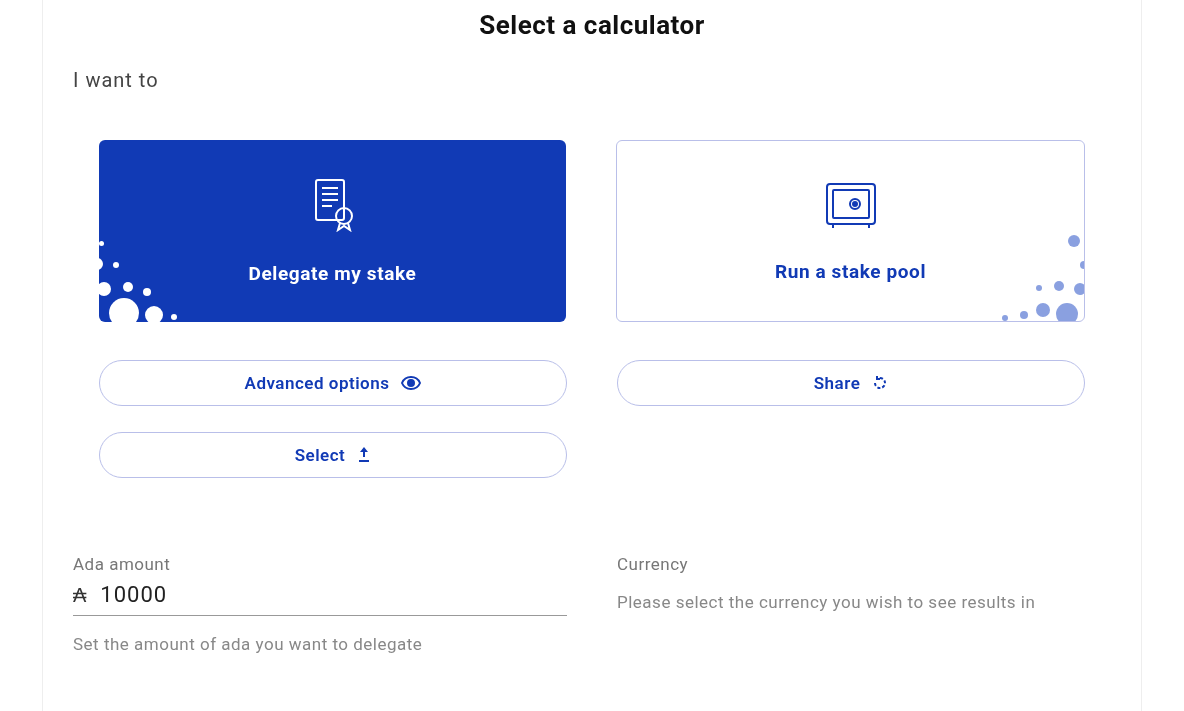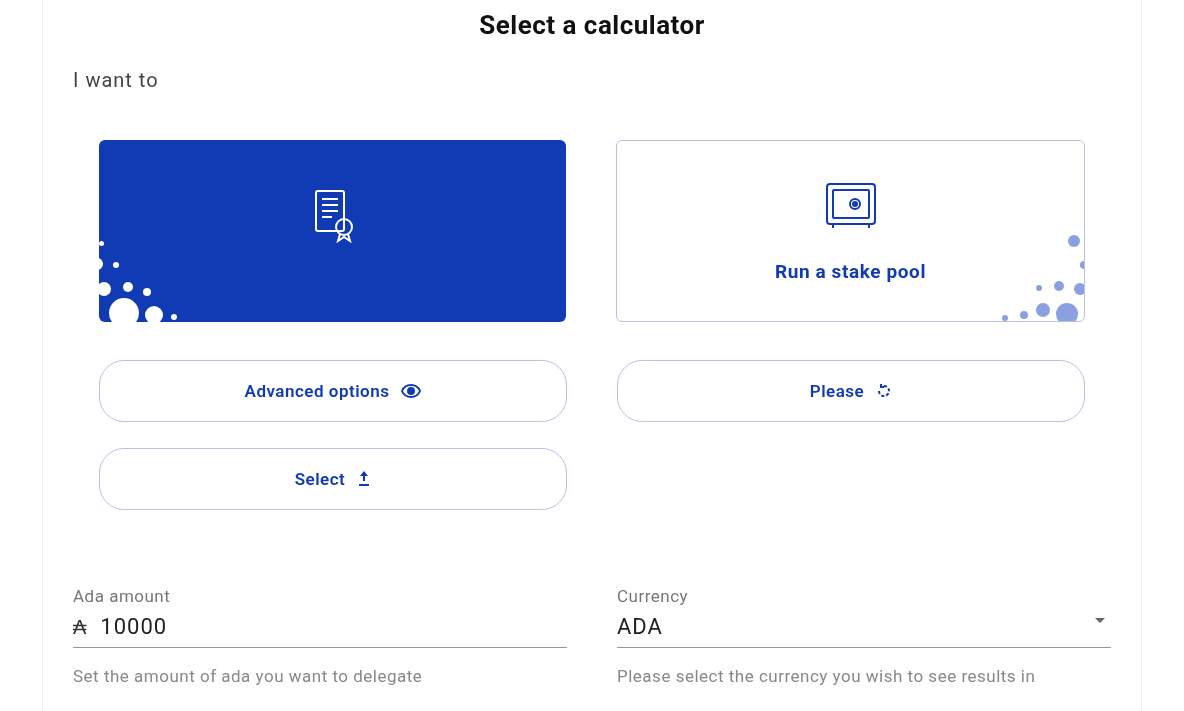--- a/index.html
+++ b/index.html
@@ -87,21 +87,21 @@
   .bubble { position: absolute; border-radius: 50%; }
 
   .button-row {
     display: flex;
     gap: 50px;
     margin-top: 38px;
     padding: 0 26px;
   }
   .pill-btn {
     flex: 1;
-    height: 62px;
+    height: 46px;
     border: 1px solid #b9bfe9;
     border-radius: 25px;
     background: #fff;
     color: #113ab5;
     font-size: 17px;
     font-weight: 600;
     letter-spacing: 0.5px;
     display: flex;
     align-items: center;
     justify-content: center;
@@ -204,20 +204,21 @@
         <svg width="50" height="54" viewBox="0 0 50 54" fill="none" stroke="#fff" stroke-width="2">
           <rect x="8" y="2" width="28" height="40" rx="2"></rect>
           <line x1="14" y1="10" x2="30" y2="10"></line>
           <line x1="14" y1="16" x2="30" y2="16"></line>
           <line x1="14" y1="22" x2="30" y2="22"></line>
           <line x1="14" y1="28" x2="24" y2="28"></line>
           <circle cx="36" cy="38" r="8"></circle>
           <path d="M32 45 L30 52 L36 48 L42 52 L40 45"></path>
         </svg>
       </div>
+      <div class="card-label">Delegate my stake</div>
     </div>
 
     <div class="card inactive">
       <div class="bubbles-right">
         <span class="bubble" style="width:22px;height:22px;background:#8aa0e0;right:16px;bottom:6px;"></span>
         <span class="bubble" style="width:14px;height:14px;background:#8aa0e0;right:44px;bottom:14px;"></span>
         <span class="bubble" style="width:8px;height:8px;background:#8aa0e0;right:66px;bottom:12px;"></span>
         <span class="bubble" style="width:6px;height:6px;background:#8aa0e0;right:86px;bottom:10px;"></span>
         <span class="bubble" style="width:12px;height:12px;background:#8aa0e0;right:8px;bottom:36px;"></span>
         <span class="bubble" style="width:10px;height:10px;background:#8aa0e0;right:30px;bottom:40px;"></span>
@@ -243,21 +244,21 @@
     <div class="pill-btn">
       <span>Advanced options</span>
       <span class="icon-small">
         <svg width="20" height="14" viewBox="0 0 20 14" fill="none" stroke="#113ab5" stroke-width="2">
           <path d="M1 7 C3 2 7 1 10 1 C13 1 17 2 19 7 C17 12 13 13 10 13 C7 13 3 12 1 7 Z"></path>
           <circle cx="10" cy="7" r="3" fill="#113ab5"></circle>
         </svg>
       </span>
     </div>
     <div class="pill-btn">
-      <span>Please</span>
+      <span>Share</span>
       <span class="icon-small">
         <svg width="16" height="16" viewBox="0 0 16 16" fill="none" stroke="#113ab5" stroke-width="2">
           <path d="M3 8 A5 5 0 1 0 5 4" stroke-dasharray="3 2"></path>
           <path d="M5 1 L5 4 L8 4" fill="none"></path>
         </svg>
       </span>
     </div>
   </div>
 
   <div class="share-row">
@@ -277,21 +278,17 @@
       <div class="field-label">Ada amount</div>
       <div class="field-input-row">
         <span class="currency-symbol">₳</span>
         <input class="field-input" type="text" value="10000" style="">
       </div>
       <div class="field-help">Set the amount of ada you want to delegate</div>
     </div>
 
     <div class="field">
       <div class="field-label">Currency</div>
-      <div class="field-input-row">
-        <span class="field-select">ADA</span>
-        <span class="dropdown-caret"></span>
-      </div>
       <div class="field-help">Please select the currency you wish to see results in</div>
     </div>
   </div>
 
 </div>
 
 </body></html>

